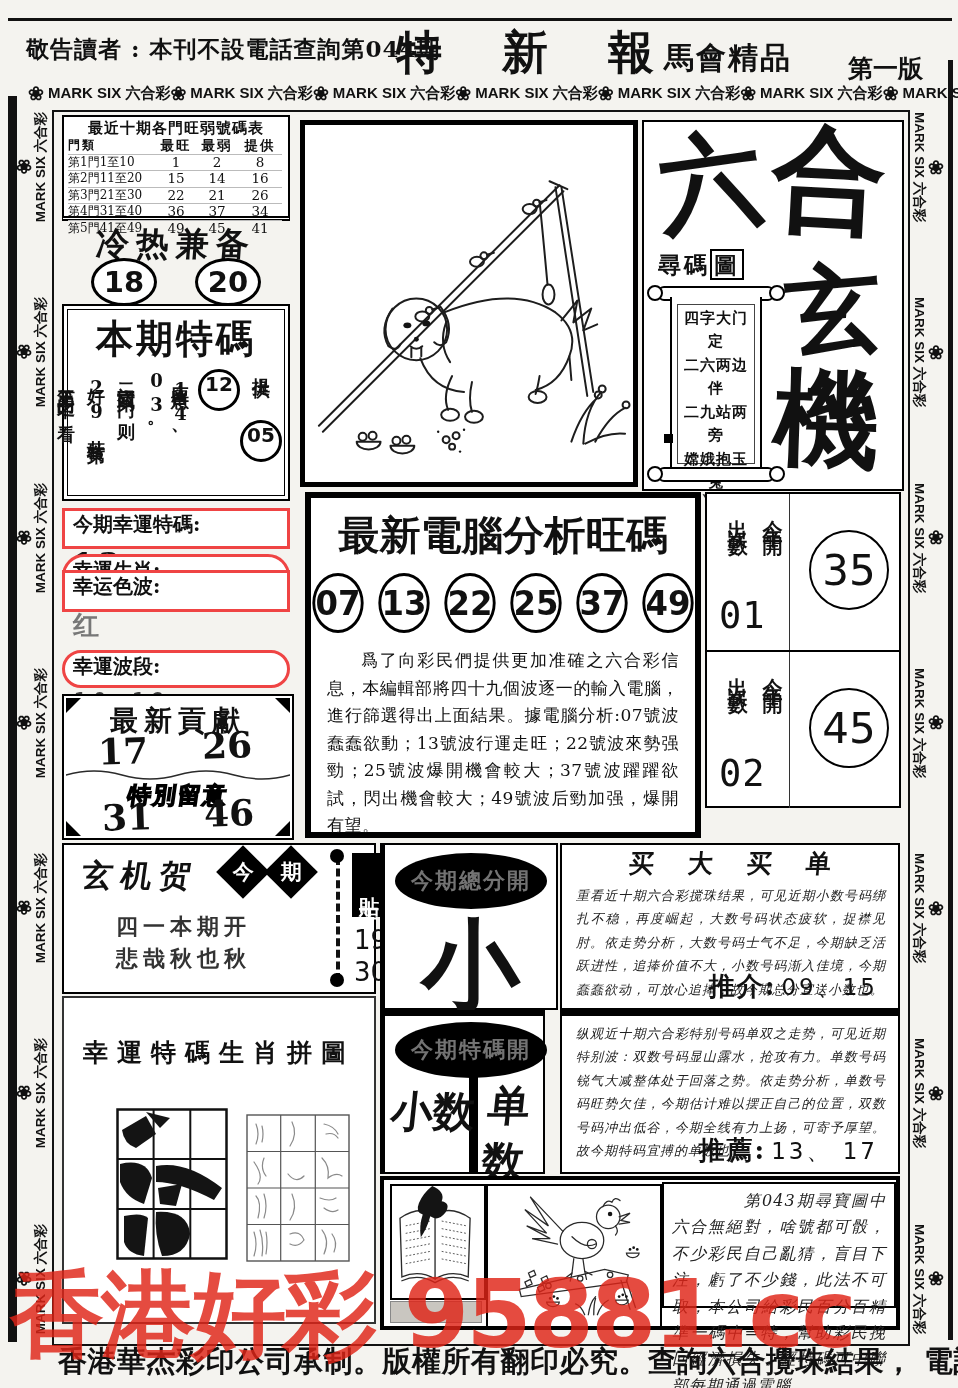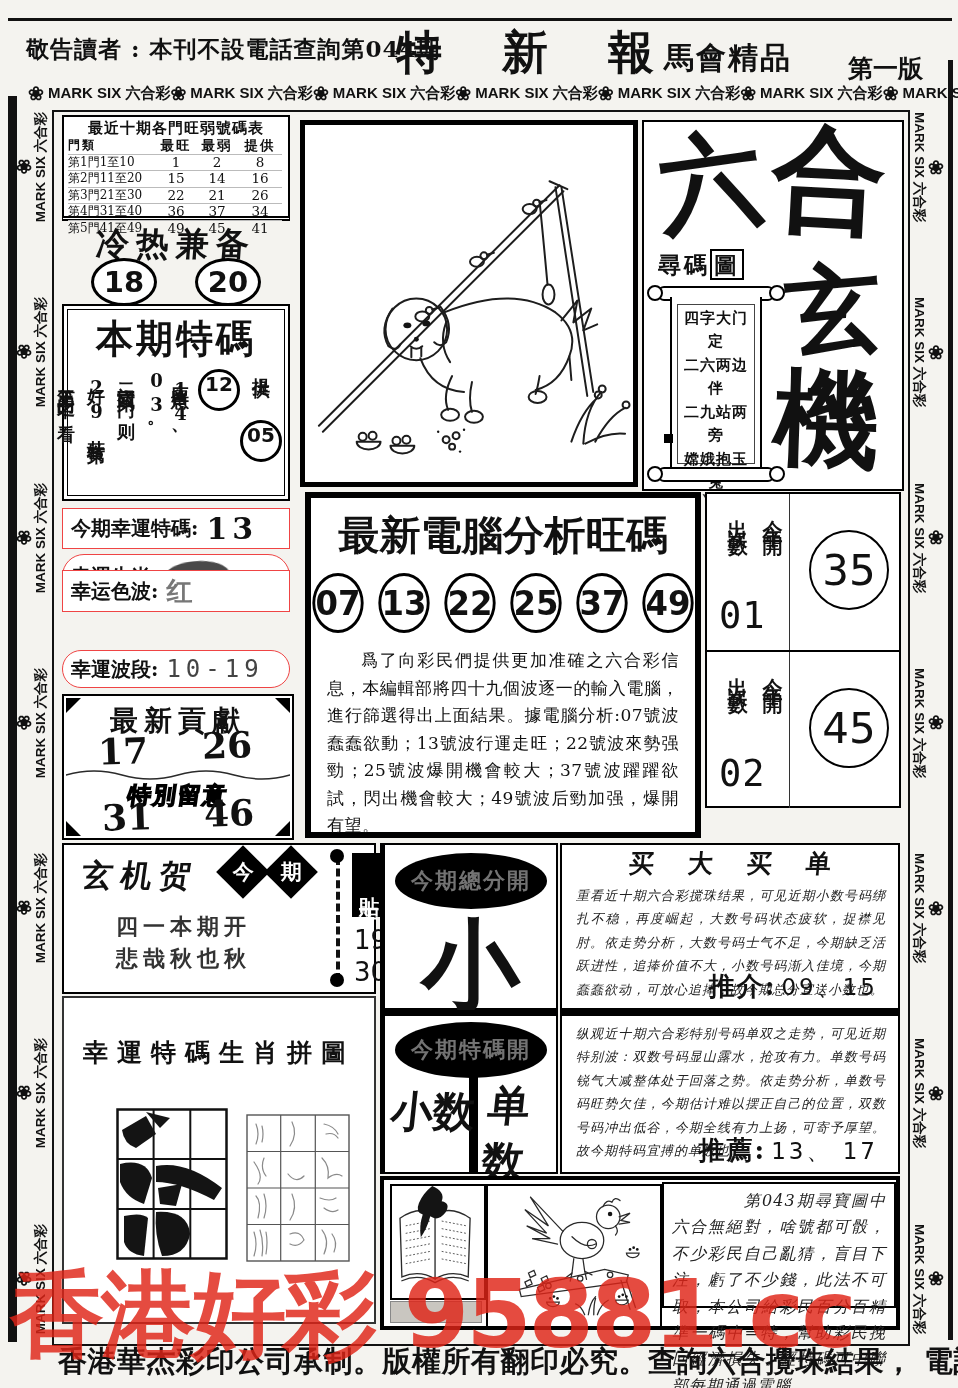--- a/index.html
+++ b/index.html
@@ -56,22 +56,22 @@
   .sc-cols{position:absolute;left:10px;top:58px;width:208px;height:132px;writing-mode:vertical-rl;
            text-orientation:upright;font:700 18px "DejaVu Serif",serif;letter-spacing:3px;}
   .sc-col{margin-left:6px;}
   .sc-col.c2{margin-top:6px;}  .sc-col.c3{margin-top:6px;}
   .sc-col.c4{margin-top:10px;} .sc-col.c5{margin-top:10px;}
   .sc-ball{display:inline-block;writing-mode:horizontal-tb;text-orientation:mixed;width:36px;height:36px;
            line-height:34px;border:3px solid #000;border-radius:50%;text-align:center;
            font:800 20px "DejaVu Sans",sans-serif;letter-spacing:0;margin:5px 0;background:#fff;}
 
   
-  .lk-row{position:absolute;left:62px;width:228px;border:1px solid #ef4444;background:#fff;display:flex;
-          align-items:center;padding:0 8px;box-sizing:border-box;gap:8px;}
+  .lk-row{position:absolute;left:62px;width:228px;border:3px solid #ef4444;background:#fff;display:flex;
+          align-items:flex-start;padding:0 8px;box-sizing:border-box;gap:8px;flex-direction:column;}
   .lk-label{font:700 20px "DejaVu Serif",serif;white-space:nowrap;}
   .lk-val{font:600 30px "DejaVu Serif",serif;letter-spacing:5px;}
   .lk1{top:508px;height:41px;}
   .lk2{top:554px;height:44px;border-radius:22px;}
   .lk3{top:570px;height:42px;}
   .lk4{top:650px;height:38px;border-radius:19px;}
   .ink-smudge{width:64px;height:30px;background:#2a2a2a;border-radius:45% 60% 50% 55%;
               transform:rotate(-6deg);opacity:.85;filter:blur(.4px);}
   .val-red{color:#777;font-size:26px;}
   .val-range{color:#444;font:500 24px "DejaVu Sans Mono",monospace;letter-spacing:5px;}
@@ -148,21 +148,21 @@
   .ap-labels div{margin-left:8px;}
   .ap-num{position:absolute;left:12px;top:100px;font:400 37px "DejaVu Sans Mono",monospace;letter-spacing:1px;}
   .ap-ball{position:absolute;left:102px;top:36px;width:76px;height:76px;border:2px solid #000;border-radius:50%;
            display:flex;align-items:center;justify-content:center;font:500 42px "DejaVu Sans",sans-serif;}
 
   
   .ts-box{position:absolute;left:380px;top:843px;width:178px;height:167px;border:2px solid #000;border-left:5px solid #000;background:#fff;box-sizing:border-box;}
   .badge{position:absolute;left:10px;top:8px;width:152px;height:56px;background:#000;border-radius:50%;
          color:#737373;display:flex;align-items:center;justify-content:center;font:700 22px "DejaVu Serif",serif;letter-spacing:2px;white-space:nowrap;}
   .ts-val{position:absolute;left:0;top:56px;width:100%;text-align:center;font:600 98px "DejaVu Serif",serif;}
-  .so-box{position:absolute;left:380px;top:1010px;width:178px;height:164px;border:2px solid #000;border-left:5px solid #000;
+  .so-box{position:absolute;left:380px;top:1010px;width:165px;height:164px;border:2px solid #000;border-left:5px solid #000;
           border-top:6px solid #000;background:#fff;box-sizing:border-box;}
   .so-div{position:absolute;left:84px;top:56px;bottom:0;width:9px;background:#000;}
   .so-left{position:absolute;left:6px;top:68px;font:800 42px "DejaVu Serif",serif;transform:skewX(-6deg);}
   .so-right{position:absolute;left:100px;top:62px;font:800 42px "DejaVu Serif",serif;transform:skewX(-6deg);}
 
   
   .buy-box{position:absolute;left:560px;top:843px;width:340px;height:167px;border:2px solid #000;background:#fff;box-sizing:border-box;}
   .buy-title{text-align:center;margin-top:2px;font:700 25px "DejaVu Serif",serif;letter-spacing:34px;
              padding-left:34px;transform:skewX(-5deg);white-space:nowrap;}
   .hand{font:italic 500 13px "DejaVu Serif",serif;line-height:1.8;color:#222;letter-spacing:1px;text-align:justify;}

